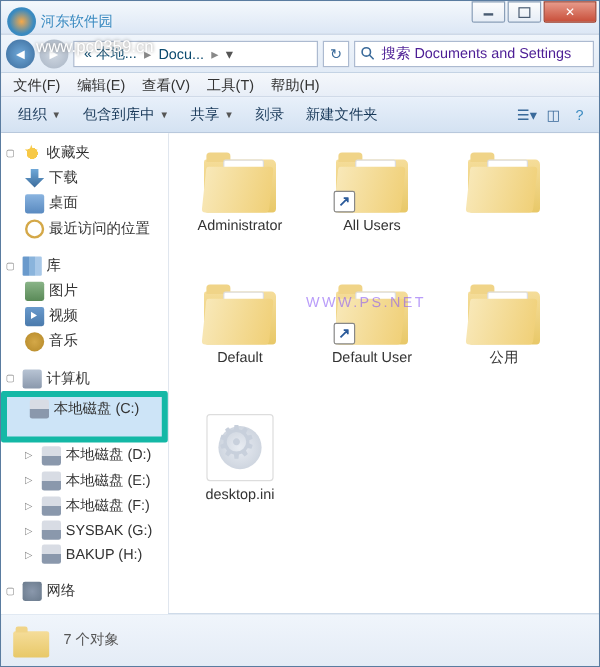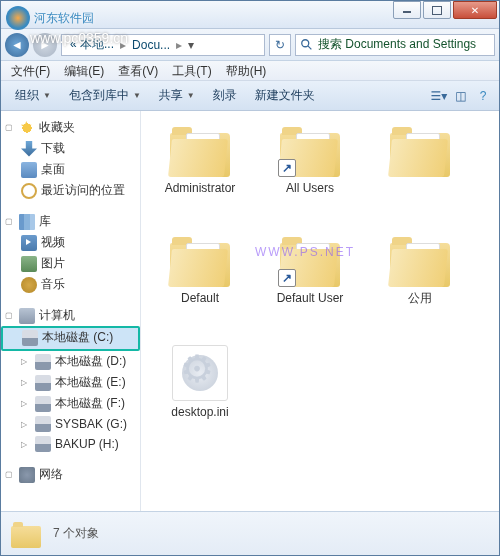--- a/index.html
+++ b/index.html
@@ -15,38 +15,38 @@
 .titlebtn.close::before{content:"✕";font-size:10px;}
 
 .navbar { height: 32px; background: linear-gradient(#f0f5fb,#e2ebf6); display:flex; align-items:center; padding: 0 4px; gap:4px; border-bottom:1px solid #c4d3e4;}
 .navbtn { width:24px; height:24px; border-radius:12px; background:radial-gradient(#6fa8d8,#3a6a9a); color:#fff; display:flex; align-items:center; justify-content:center; font-size:12px;}
 .navbtn.disabled{background:radial-gradient(#d0d8e2,#a8b4c4);}
 .breadcrumb { flex:1; height:22px; border:1px solid #acbad0; background:#fff; display:flex; align-items:center; padding:0 4px; gap:2px;}
 .crumb{padding:17px 4px; color:#0c4a6e;}
 .crumb-sep{color:#888;}
 .dropdown-arrow{color:#555; padding:0 4px;}
 .refresh{width:22px;height:22px;border:1px solid #acbad0;background:#fff;display:flex;align-items:center;justify-content:center;color:#3a6a9a;}
-.searchbox{width:200px;height:22px;border:1px solid #acbad0;background:#fff;display:flex;align-items:center;padding:0 4px;color:#14532d;}
+.searchbox{width:200px;height:22px;border:1px solid #acbad0;background:#fff;display:flex;align-items:center;padding:0 4px;color:#4c1d95;}
 .search-icon{width:14px;height:14px;margin-right:4px;}
 
 .menubar{height:20px;background:linear-gradient(#f4f7fb,#e8eef7);display:flex;align-items:flex-start;padding:0 4px;gap:2px;border-bottom:1px solid #d0dae8;}
 .menuitem{padding:2px 6px;color:#333;cursor:default;}
 
 .toolbar{height:30px;background:linear-gradient(#e8f0fa,#d4e2f2);display:flex;align-items:center;padding:0 6px;gap:2px;border-bottom:1px solid #b8c8dc;}
 .toolbtn{padding:4px 8px;color:#1a3a5a;display:flex;align-items:center;gap:4px;}
 .toolbtn .arrow{font-size:8px;color:#555;}
 .toolbar-spacer{flex:1;}
 .toolicon{width:20px;height:20px;display:flex;align-items:center;justify-content:center;color:#3a6a9a;}
 
 .content{flex:1;display:flex;overflow:hidden;}
 .sidebar{width:140px;background:#fff;border-right:1px solid #e0e6ee;overflow-y:auto;padding:6px 0;}
 .side-group{margin-bottom:10px;}
 .side-head{display:flex;align-items:center;padding:2px 4px;gap:4px;color:#333;}
 .side-item{display:flex;align-items:center;padding:2px 4px 2px 20px;gap:4px;color:#333;cursor:default;}
-.side-item.selected{background:#cde4f7;border:2px solid #14b8a6;border-radius:2px;padding:1px 3px 3px 19px;}
+.side-item.selected{background:#cde4f7;border:5px solid #14b8a6;border-radius:2px;padding:1px 3px 15px 19px;}
 .tri{width:10px;color:#888;font-size:8px;}
 .sicon{width:16px;height:16px;display:inline-block;}
 
 .star{background:radial-gradient(circle,#f7c948 40%,transparent 42%);position:relative;}
 .star::before{content:"★";color:#f7c948;font-size:14px;position:absolute;top:-2px;left:1px;}
 .dl{background:linear-gradient(#6fa8d8,#3a6a9a);clip-path:polygon(30% 0,70% 0,70% 50%,100% 50%,50% 100%,0 50%,30% 50%);}
 .desktop-i{background:linear-gradient(#8ab4e0,#5a8ac0);border-radius:2px;}
 .clock{border:2px solid #d4a848;border-radius:50%;background:#fff;}
 .lib{background:linear-gradient(90deg,#6a9acc 33%,#8ab4dc 33% 66%,#a8c8e8 66%);border-radius:1px;}
 .vid{background:linear-gradient(#6a9acc,#4a7aac);border-radius:2px;position:relative;}
@@ -175,26 +175,26 @@
           </div>
       </div>
 
       <div class="side-group">
         <div class="side-head">
             <span class="tri">▢</span>
             <span class="sicon lib"></span>
             <span>库</span>
           </div>
         <div class="side-item">
+            <span class="sicon pic"></span>
+            <span>图片</span>
+          </div>
+        <div class="side-item">
             <span class="sicon vid"></span>
             <span>视频</span>
-          </div>
-        <div class="side-item">
-            <span class="sicon pic"></span>
-            <span>图片</span>
           </div>
         <div class="side-item">
             <span class="sicon mus"></span>
             <span>音乐</span>
           </div>
       </div>
 
       <div class="side-group">
         <div class="side-head">
             <span class="tri">▢</span>

